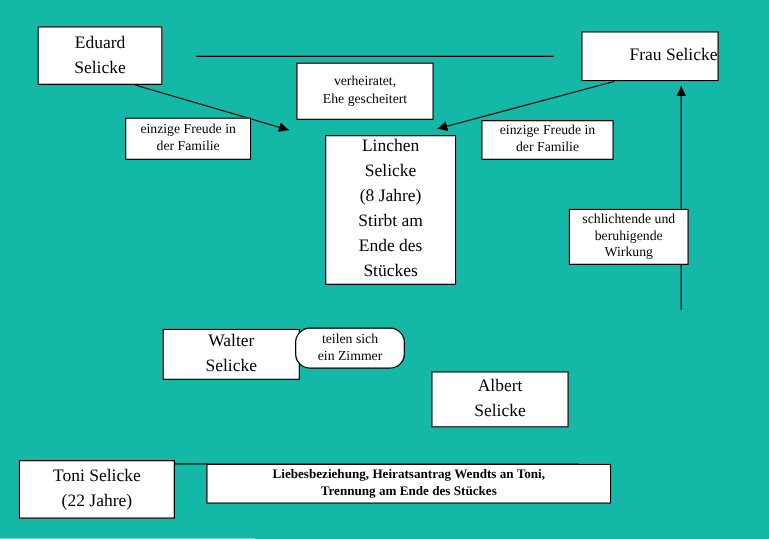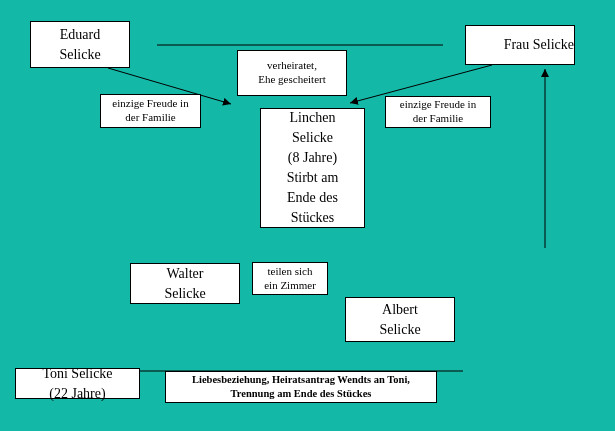--- a/index.html
+++ b/index.html
@@ -89,45 +89,50 @@
     <span>Walter
 Selicke</span>
   </div>
 
   <div class="box node" style="left:345px; top:263px; width:110px; height:45px;margin-top:34px;">
     <span>Albert
 Selicke</span>
   </div>
 
 
-  <div class="box node" style="left:15px; top:368px; width:125px; height:31px;">
+  <div class="box node" style="left:15px; top:368px; width:125px; height:47px;">
     <span>Toni Selicke
 (22 Jahre)</span>
   </div>
 
 
   <div class="box label" style="left:237px; top:50px; width:110px; height:46px;">
     <span>verheiratet,
 Ehe gescheitert</span>
   </div>
 
   <div class="box label" style="left:100px; top:94px; width:101px; height:34px;">
     <span>einzige Freude in
 der Familie</span>
   </div>
 
   <div class="box label" style="left:385px; top:96px; width:106px; height:32px;">
     <span>einzige Freude in
 der Familie</span>
   </div>
 
+  <div class="box label" style="left:455px; top:167px; width:96px; height:45px;">
+    <span>schlichtende und
+beruhigende
+Wirkung</span>
+  </div>
 
-  <div class="box label" style="left:252px; top:262px; width:76px; height:33px;">
+  <div class="box label" style="left:236px; top:262px; width:88px; height:33px;border-radius:12px;">
     <span>teilen sich
 ein Zimmer</span>
   </div>
 
-  <div class="box label-bold" style="left:165px; top:371px; width:272px; height:32px;">
+  <div class="box label-bold" style="left:165px; top:371px; width:324px; height:32px;">
     <span>Liebesbeziehung, Heiratsantrag Wendts an Toni,
 Trennung am Ende des Stückes</span>
   </div>
 
 </div>
 
 </body></html>

